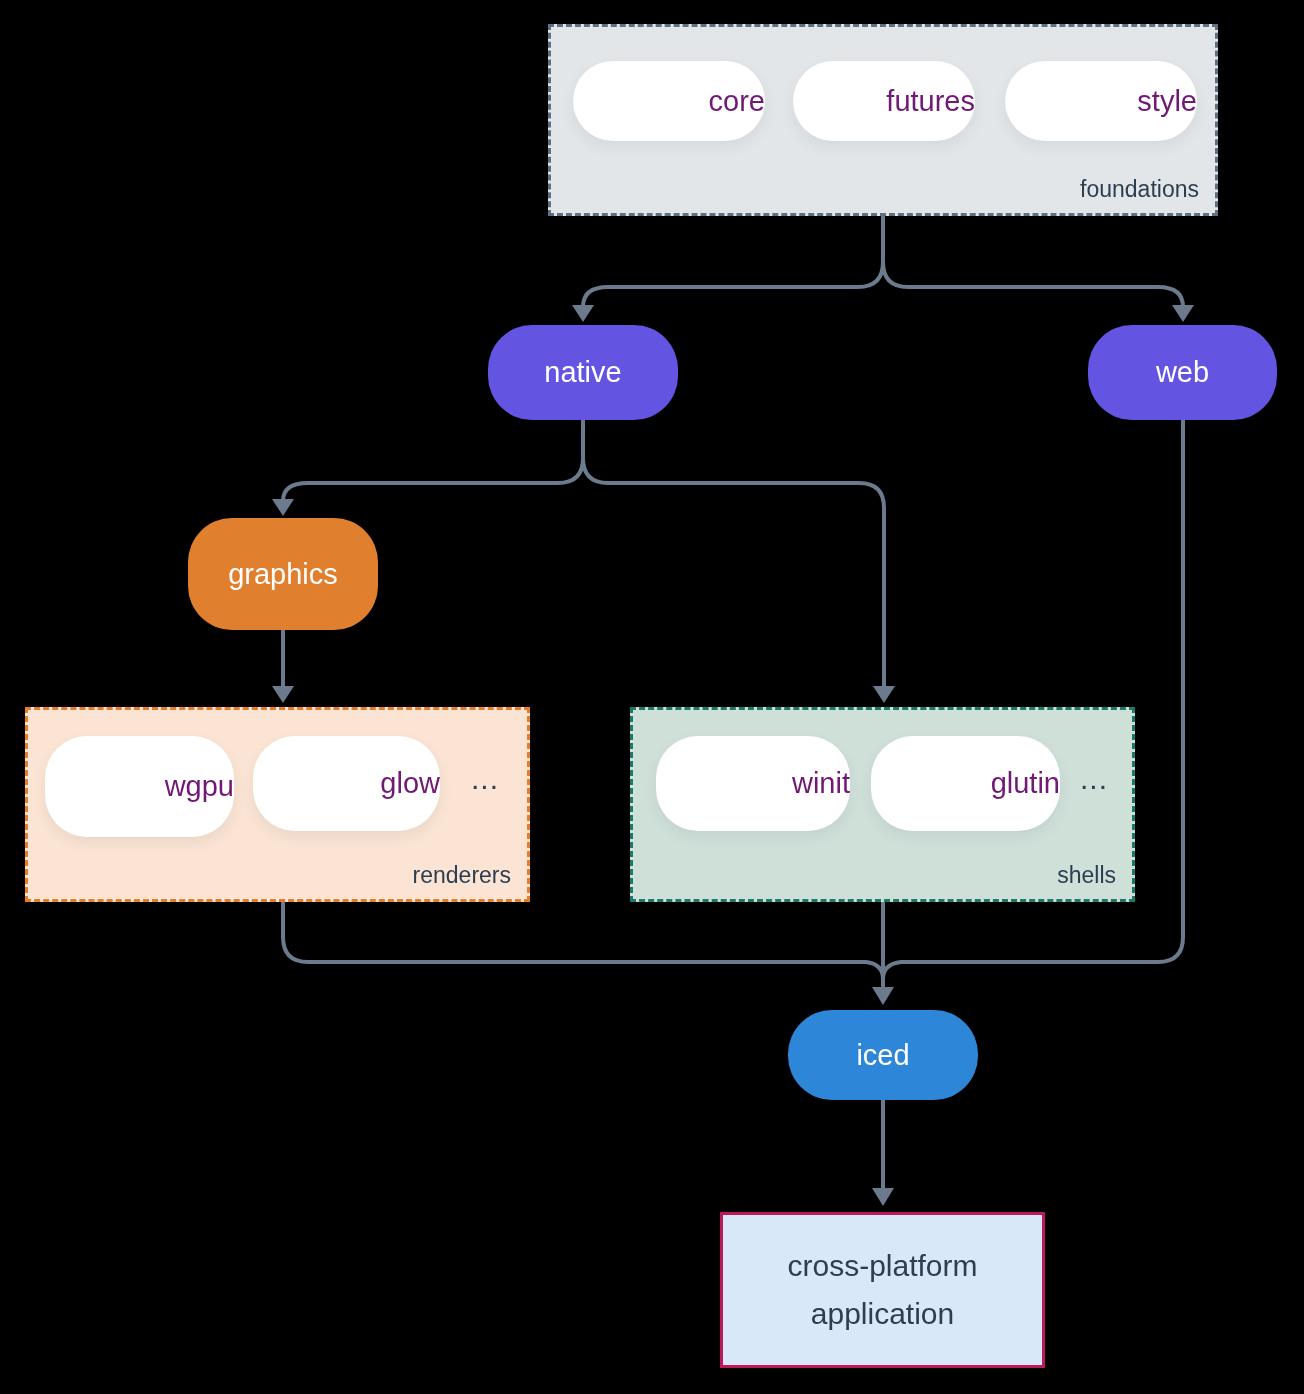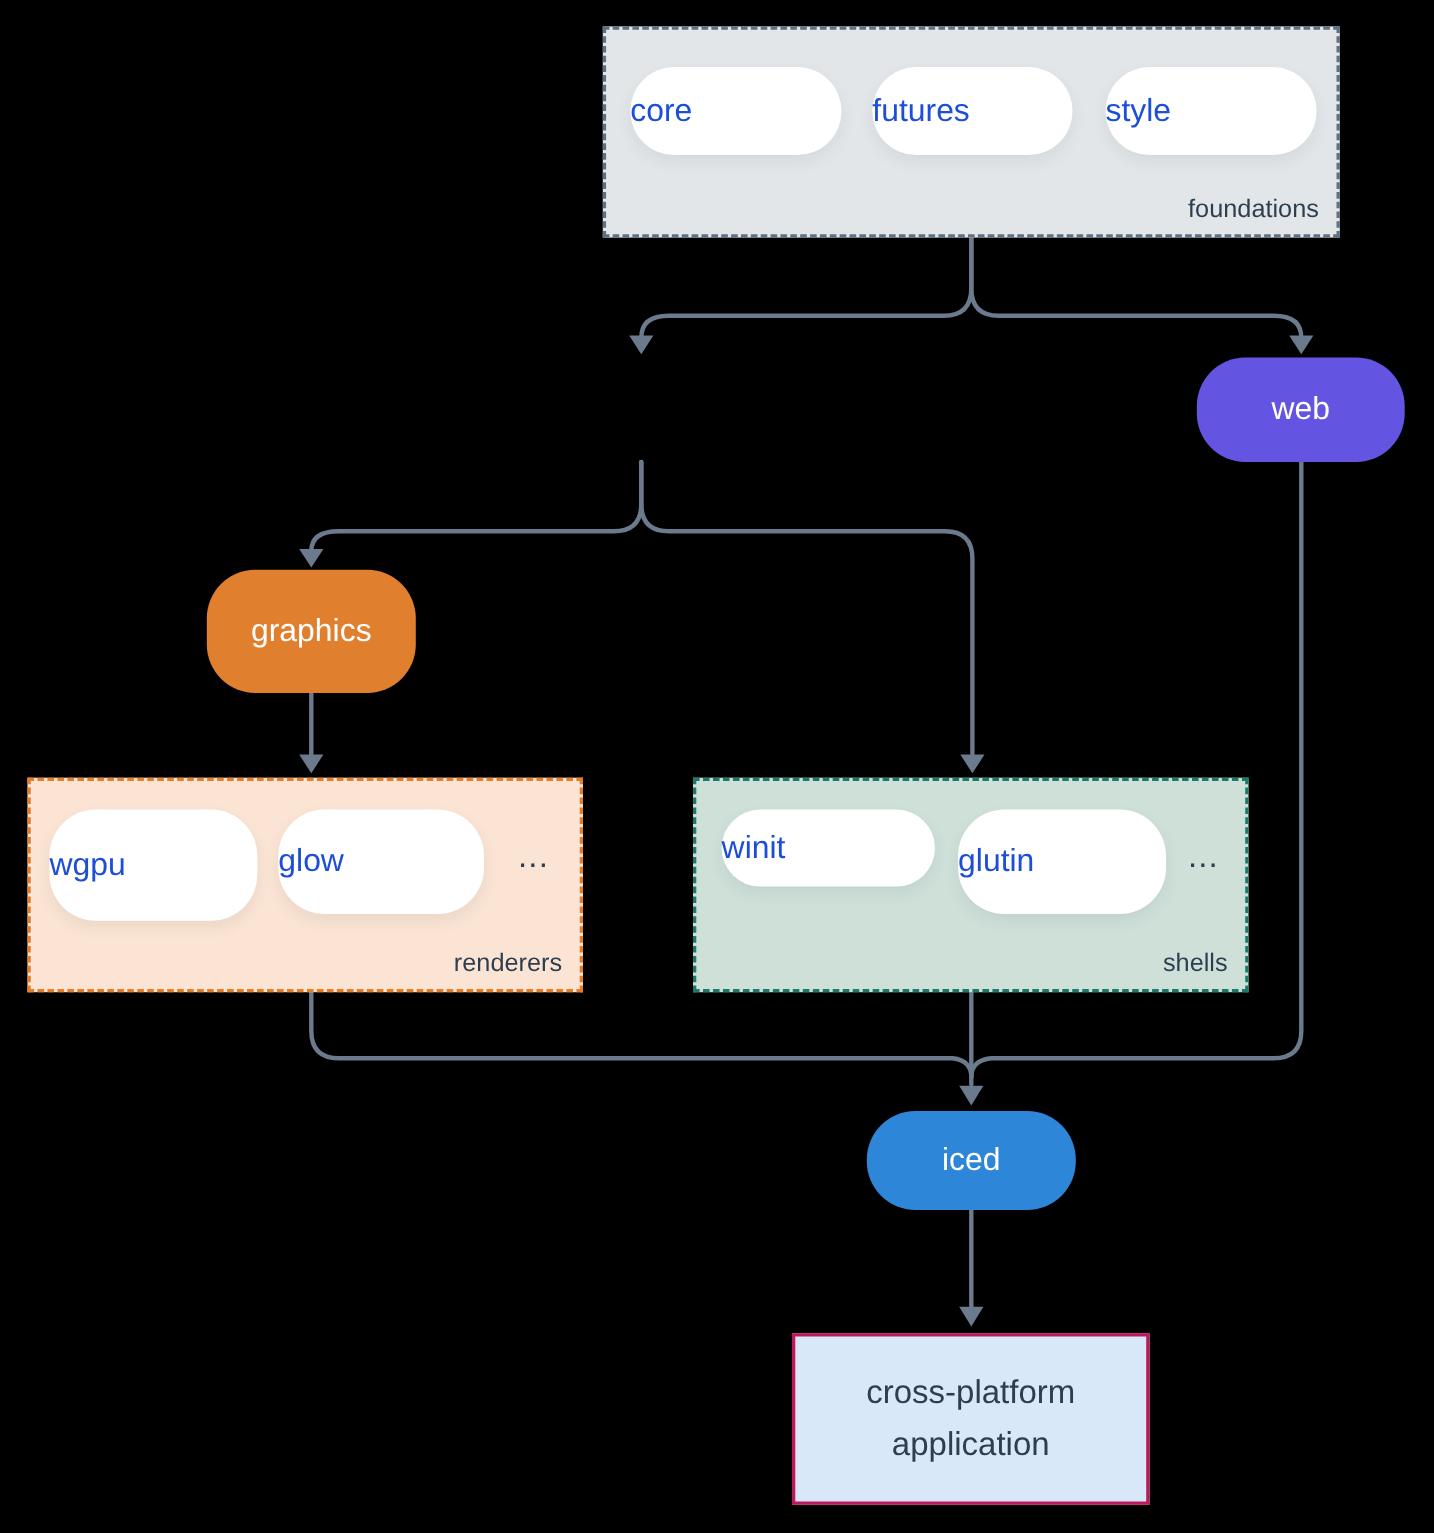--- a/index.html
+++ b/index.html
@@ -59,23 +59,23 @@
     right: 16px; bottom: 10px;
     font-size: 23px;
     color: #2c3e50;
   }
   .pill-white {
     position: absolute;
     background: #ffffff;
     border-radius: 42px;
     display: flex;
     align-items: center;
-    justify-content: flex-start;
+    justify-content: flex-end;
     font-size: 29px;
-    color: #1d4ed8;
+    color: #701a75;
     box-shadow: 0 6px 14px rgba(40,60,80,0.08);
   }
   .ellipsis {
     position: absolute;
     font-size: 30px;
     color: #2c3e50;
     letter-spacing: 1px;
   }
   .node-pill {
     position: absolute;
@@ -144,20 +144,23 @@
     </div>
     <div class="pill-white" style="left:242px; top:34px; width:182px; height:80px; border-radius:40px;">
       <span>futures</span>
     </div>
     <div class="pill-white" style="left:454px; top:34px; width:192px; height:80px; border-radius:40px;">
       <span>style</span>
     </div>
     <div class="group-label">foundations</div>
   </div>
 
+  <div class="node-pill node-native">
+    <span>native</span>
+  </div>
 
   <div class="node-pill node-web">
     <span>web</span>
   </div>
 
   <div class="node-pill node-graphics">
     <span>graphics</span>
   </div>
 
   <div class="group group-renderers">
@@ -165,21 +168,21 @@
       <span>wgpu</span>
     </div>
     <div class="pill-white" style="left:225px; top:26px; width:187px; height:95px;">
       <span>glow</span>
     </div>
     <div class="ellipsis" style="left:443px; top:52px;">...</div>
     <div class="group-label">renderers</div>
   </div>
 
   <div class="group group-shells">
-    <div class="pill-white" style="left:23px; top:26px; width:194px; height:70px;">
+    <div class="pill-white" style="left:23px; top:26px; width:194px; height:95px;">
       <span>winit</span>
     </div>
     <div class="pill-white" style="left:238px; top:26px; width:189px; height:95px;">
       <span>glutin</span>
     </div>
     <div class="ellipsis" style="left:447px; top:52px;">...</div>
     <div class="group-label">shells</div>
   </div>
 
   <div class="node-pill node-iced">

